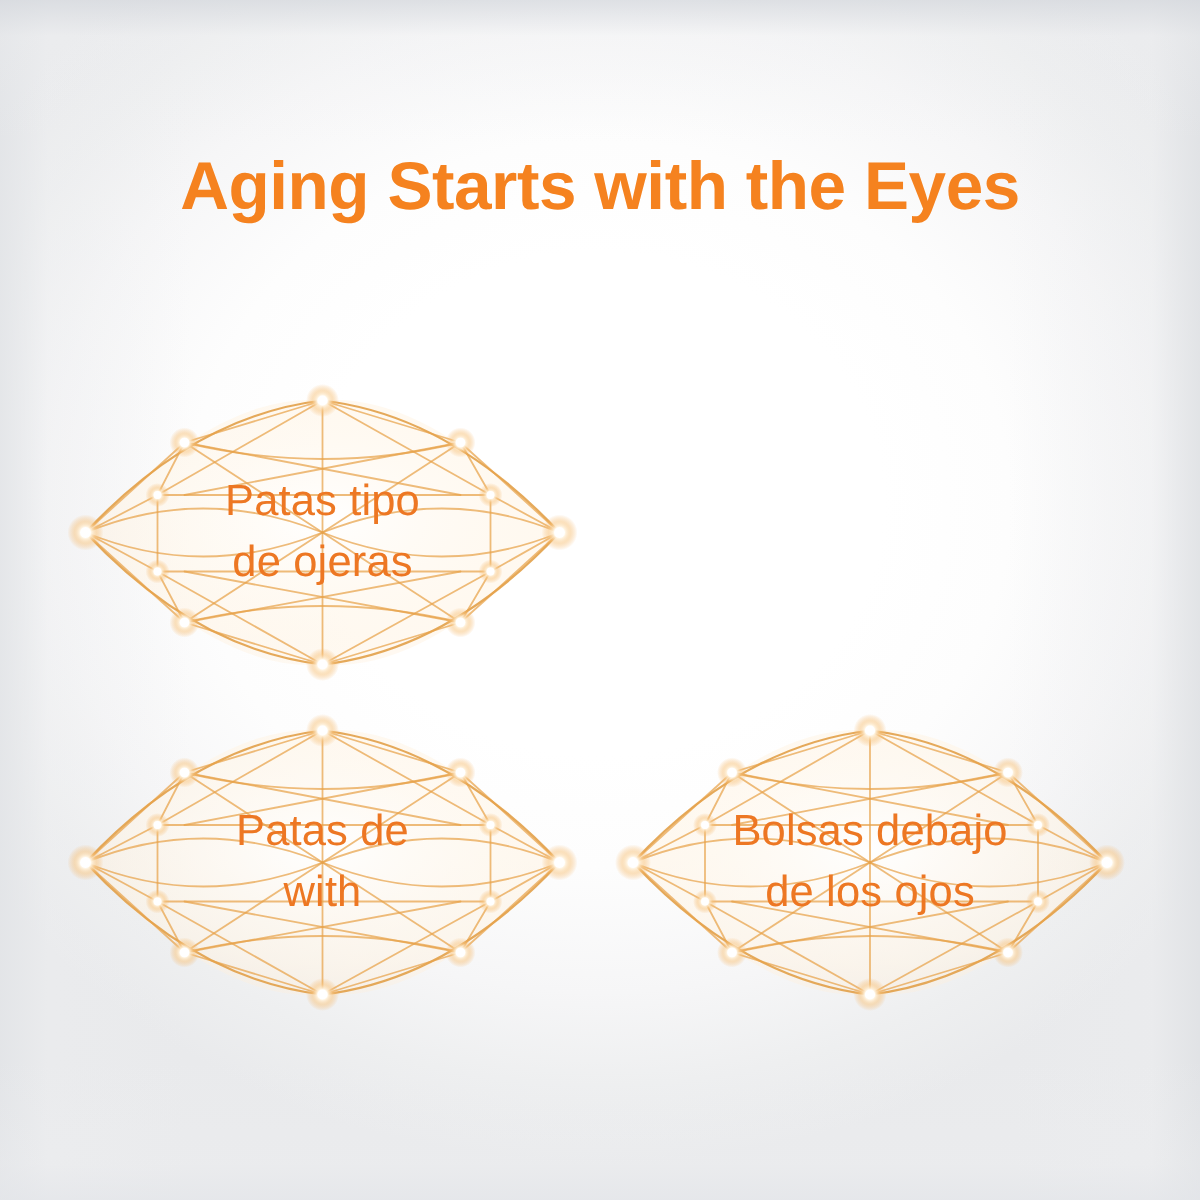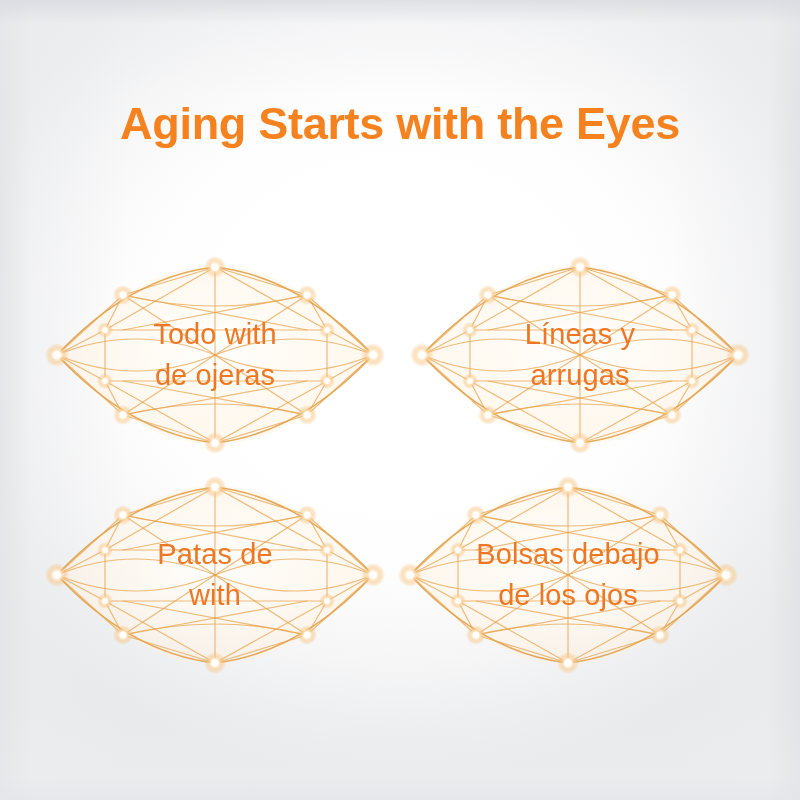--- a/index.html
+++ b/index.html
@@ -76,21 +76,21 @@
 
   .eye-cell {
     position: absolute;
     width: 340px;
     height: 200px;
     z-index: 3;
   }
   .eye-cell.tl { left: 45px;  top: 255px; }
   .eye-cell.tr { left: 410px; top: 255px; }
   .eye-cell.bl { left: 45px;  top: 475px; }
-  .eye-cell.br { left: 398px; top: 475px; text-decoration: underline; }
+  .eye-cell.br { left: 410px; top: 475px; text-decoration: underline; }
 
   .eye-svg {
     position: absolute;
     left: 0;
     top: 0;
     width: 340px;
     height: 200px;
   }
 
   .eye-label {
@@ -205,31 +205,24 @@
             <circle cx="262" cy="160" r="3.2" fill="#ffffff"></circle>
             <circle cx="60" cy="75" r="2.6" fill="#ffffff"></circle>
             <circle cx="60" cy="126" r="2.6" fill="#ffffff"></circle>
             <circle cx="282" cy="75" r="2.6" fill="#ffffff"></circle>
             <circle cx="282" cy="126" r="2.6" fill="#ffffff"></circle>
           </g>
         </g>
       </defs>
       <use href="#eyenet"></use>
     </svg>
-    <div class="eye-label">Todo with
+    <div class="eye-label">Patas tipo
 de ojeras</div>
   </div>
 
-  <div class="eye-cell tr">
-    <svg class="eye-svg" viewBox="0 0 340 200">
-      <use href="#eyenet"></use>
-    </svg>
-    <div class="eye-label">Líneas y
-arrugas</div>
-  </div>
 
   <div class="eye-cell bl">
     <svg class="eye-svg" viewBox="0 0 340 200">
       <use href="#eyenet"></use>
     </svg>
     <div class="eye-label">Patas de
 with</div>
   </div>
 
   <div class="eye-cell br">

